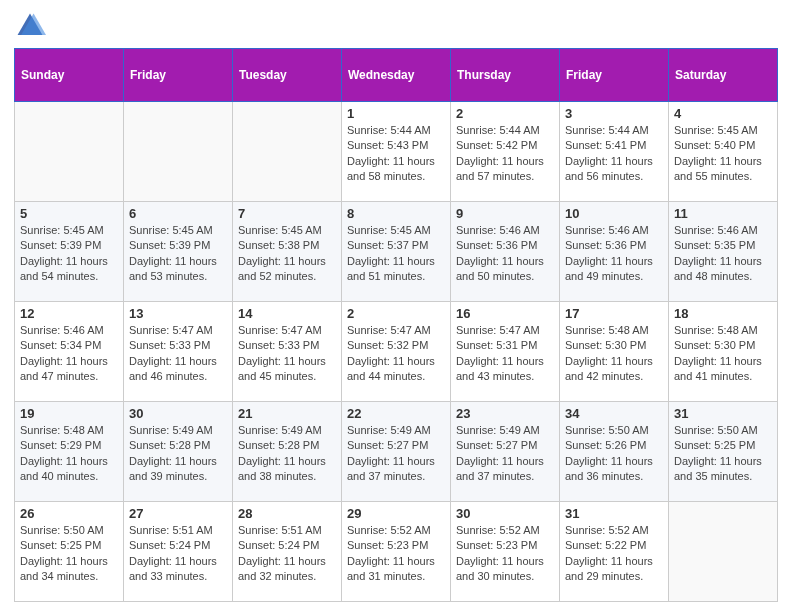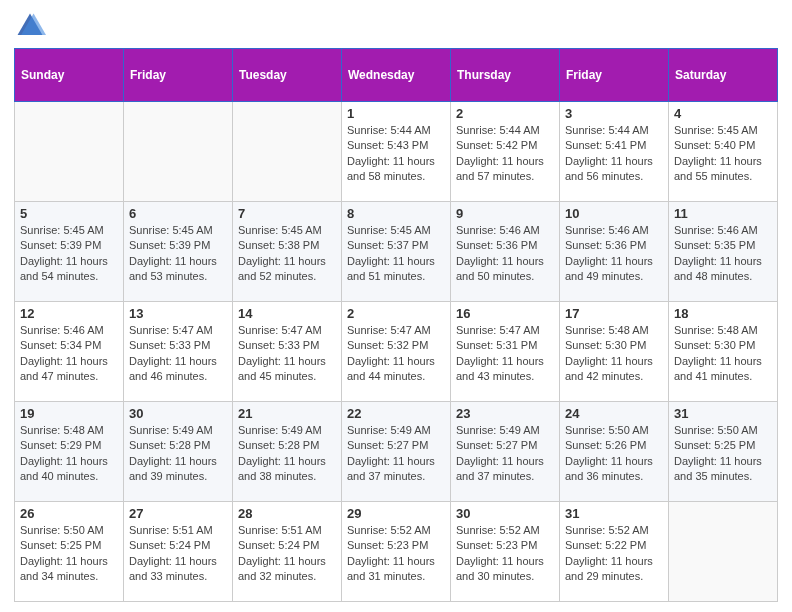--- a/index.html
+++ b/index.html
@@ -303,21 +303,21 @@
 and 37 minutes.</div>
           </td>
           <td class="row-alt">
             <span class="day-number">23</span>
             <div class="day-info" style="white-space: pre-line;">Sunrise: 5:49 AM
 Sunset: 5:27 PM
 Daylight: 11 hours
 and 37 minutes.</div>
           </td>
           <td class="row-alt">
-            <span class="day-number">24</span>
+            <span class="day-number">34</span>
             <div class="day-info" style="white-space: pre-line;">Sunrise: 5:50 AM
 Sunset: 5:26 PM
 Daylight: 11 hours
 and 36 minutes.</div>
           </td>
           <td class="row-alt">
             <span class="day-number">31</span>
             <div class="day-info" style="white-space: pre-line;">Sunrise: 5:50 AM
 Sunset: 5:25 PM
 Daylight: 11 hours

